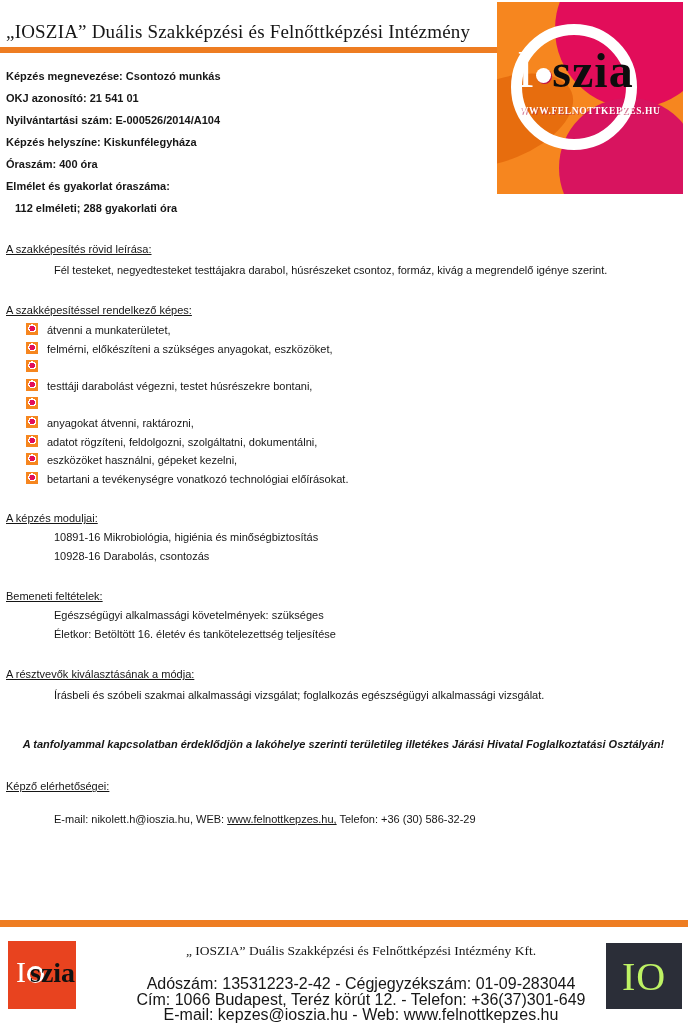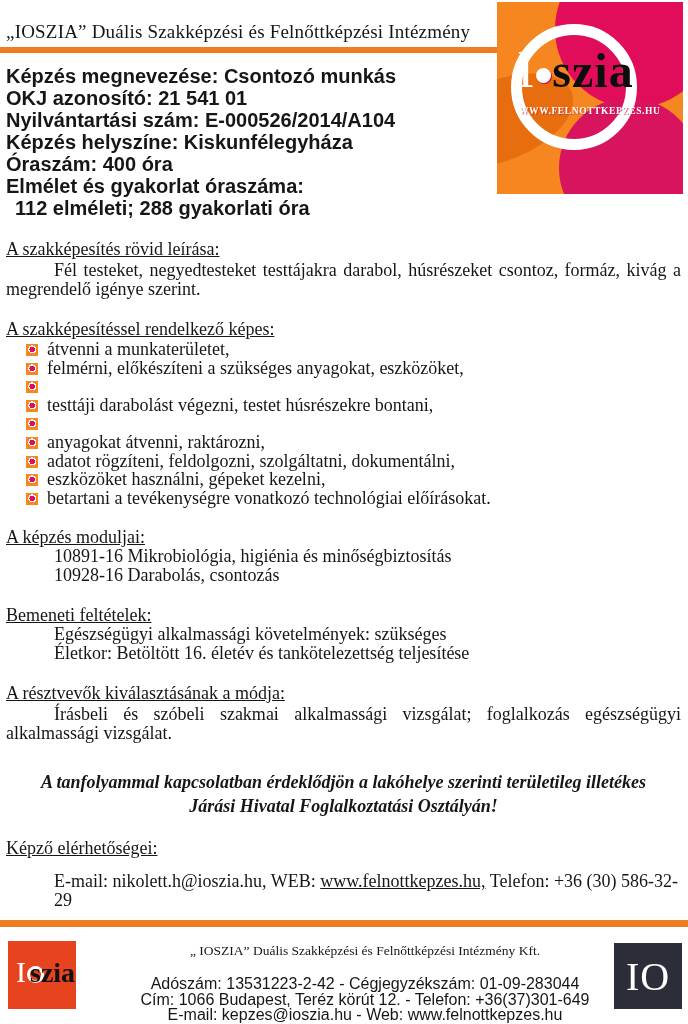--- a/index.html
+++ b/index.html
@@ -39,24 +39,24 @@
   .logo .wordmark{position:absolute;left:20px;top:42px;width:160px;
     font-family:"Liberation Serif",serif;line-height:1;white-space:nowrap;}
   .logo .wm-i{color:#fff;font-size:52px;}
   .logo .wm-dot{display:inline-block;width:15px;height:15px;border-radius:50%;
     background:#fff;margin:0 1px 4px 2px;box-shadow:1px 1px 0 #c21049;}
   .logo .wm-szia{color:#0d0d0d;font-size:48px;font-weight:bold;letter-spacing:1px;}
   .logo .wm-url{position:absolute;left:22px;top:104px;color:#fff;font-size:9.5px;
     font-weight:bold;letter-spacing:.6px;font-family:"Liberation Serif",serif;
     text-shadow:1px 1px 0 rgba(180,20,70,.55);}
   
-  .course-info{margin:12px 0 0 6px;font-weight:bold;font-size:20px;line-height:22px;}
+  .course-info{margin:12px 0 0 6px;font-weight:bold;font-size:11px;line-height:22px;}
   .course-info div:last-child{padding-left:9px;}
   
-  .content{margin:0 7px 0 6px;font-size:18px;line-height:19px;font-family:Liberation Serif, serif;}
+  .content{margin:0 7px 0 6px;font-size:11px;line-height:19px;}
   .sec-heading{text-decoration:underline;margin-top:21px;}
   .para{text-align:justify;text-indent:48px;margin-top:2px;}
   .cap-list{list-style:none;margin-top:1px;}
   .cap-list li{padding-left:20px;line-height:18.6px;}
   .cap-icon{display:inline-block;width:12px;height:12px;margin-right:9px;
     vertical-align:-1px;
     background:radial-gradient(circle at 52% 45%,var(--logo-crimson) 0 31%,#ffffff 32% 44%,var(--logo-orange) 45%);}
   .indent-lines div{padding-left:48px;}
   .notice{margin-top:27px;padding:0 12px;text-align:center;font-weight:bold;
     font-style:italic;line-height:24px;}
@@ -70,22 +70,22 @@
   .f-square{position:absolute;left:0;top:0;width:68px;height:68px;background:var(--footer-red);}
   .f-wordmark{position:absolute;left:8px;top:16px;font-family:"Liberation Serif",serif;
     line-height:1;white-space:nowrap;}
   .f-wm-i{color:#fff;font-size:30px;}
   .f-wm-ring{display:inline-block;width:17px;height:17px;border:3px solid #fff;
     border-radius:50%;margin:0 -14px 2px 1px;vertical-align:-3px;}
   .f-wm-szia{color:#111;font-size:28px;font-weight:bold;}
   .f-center{flex:1;text-align:center;padding-top:2px;}
   .f-company{font-family:"Liberation Serif",serif;font-size:13.5px;margin-bottom:17px;}
   .f-line{font-size:16px;line-height:15.5px;}
-  .f-logo-right{flex:0 0 auto;width:68px;height:66px;background:var(--footer-dark);
-    color:#ffffff;display:flex;align-items:center;justify-content:center;
+  .f-logo-right{flex:0 0 auto;width:76px;height:66px;background:var(--footer-dark);
+    color:#bef264;display:flex;align-items:center;justify-content:center;
     font-family:"Liberation Serif",serif;font-size:40px;letter-spacing:1px;margin-top:2px;}
 </style>
 </head>
 <body>
 
 <div class="header-title">„IOSZIA” Duális Szakképzési és Felnőttképzési Intézmény</div>
 <div class="rule-top"></div>
 
 <div class="logo">
   <div class="swoosh"></div>

